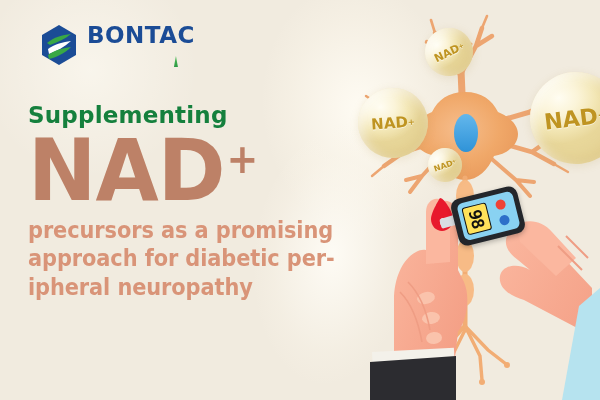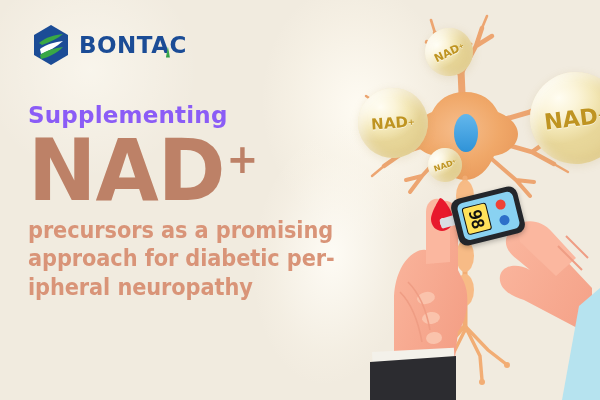--- a/index.html
+++ b/index.html
@@ -28,35 +28,35 @@
     border-radius:55% 45% 50% 50%/50% 60% 40% 50%;
     transform:rotate(6deg);pointer-events:none;
   }
   .bg-blob-c{
     position:absolute;left:-60px;top:-80px;width:300px;height:300px;
     background:radial-gradient(50% 50% at 50% 50%, rgba(255,253,246,.55) 0%, rgba(246,240,228,0) 72%);
     border-radius:50%;pointer-events:none;
   }
 
   
-  .logo{position:absolute;left:32px;top:24px;display:flex;align-items:center;gap:9px;}
+  .logo{position:absolute;left:40px;top:24px;display:flex;gap:9px;}
   .logo-mark{width:38px;height:42px;display:block;}
   .logo-word{
     font-family:"DejaVu Sans", sans-serif;
     font-weight:bold;font-size:23px;letter-spacing:.5px;
     color:#1b4c96;line-height:1;position:relative;white-space:nowrap;
   }
   .logo-word .accent{position:absolute;right:17px;bottom:-1px;width:4px;height:11px;
      background:linear-gradient(#4fbf56,#2d9a45);clip-path:polygon(50% 0,100% 100%,0 100%);}
 
   
   .copy{position:absolute;left:28px;top:104px;width:330px;}
   .line-supp{
     font-family:"DejaVu Sans", sans-serif;
-    font-size:23px;font-weight:bold;color:#8b5cf6;letter-spacing:.2px;
+    font-size:23px;font-weight:bold;color:#15803d;letter-spacing:.2px;
     line-height:1;margin:0 0 4px 0;
   }
   .line-nad{
     font-family:"DejaVu Sans", sans-serif;
     font-weight:bold;font-size:86px;line-height:.92;color:#bd8167;
     letter-spacing:-1px;margin:0;display:flex;align-items:flex-start;
     transform:scaleX(.95);transform-origin:left top;
   }
   .line-nad .plus{font-size:40px;line-height:1;margin-left:2px;margin-top:8px;}
   .body-copy{

